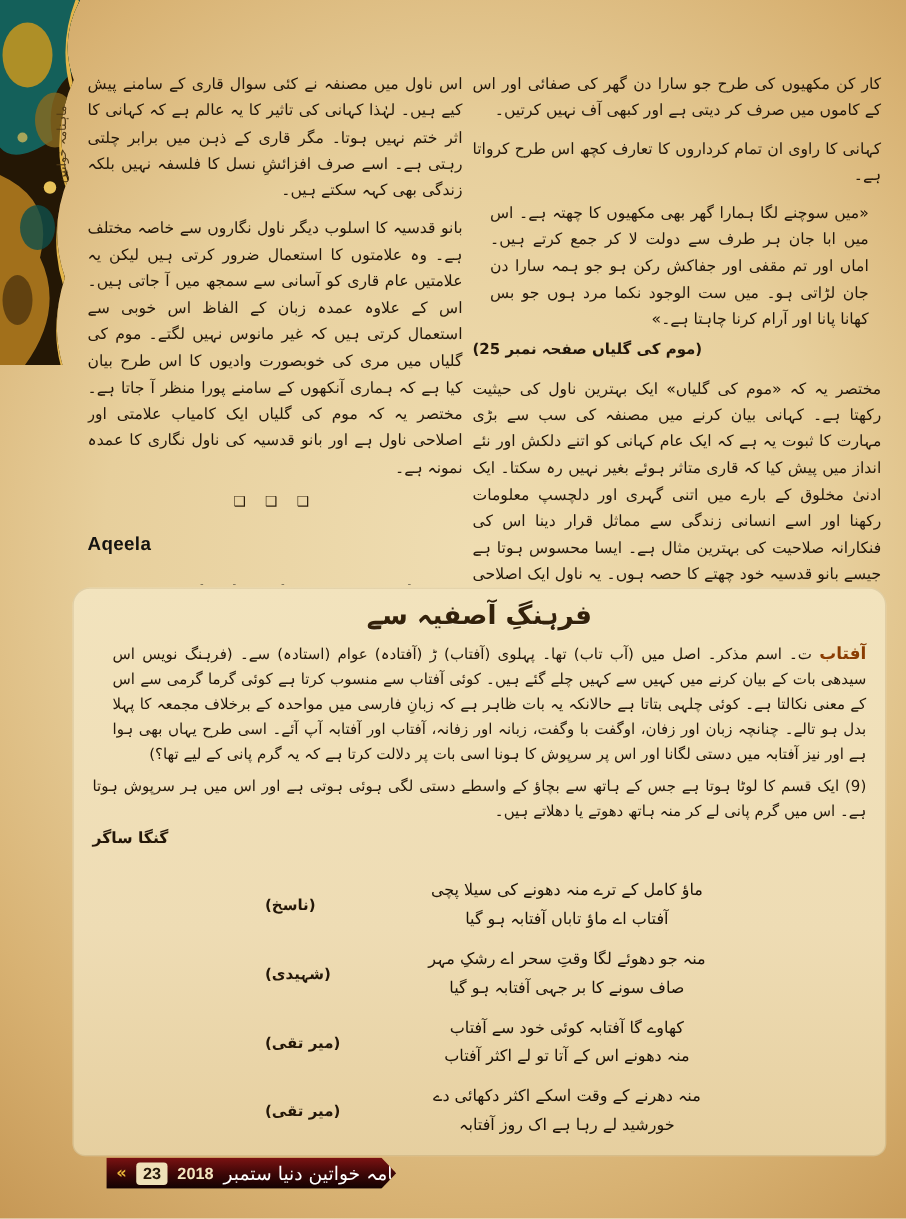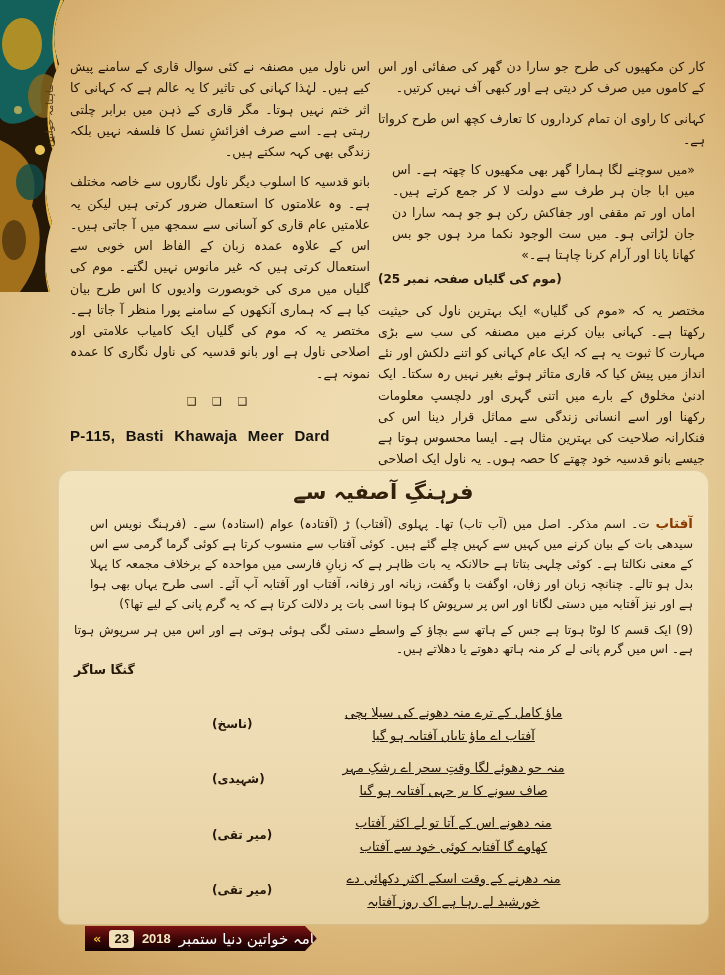--- a/index.html
+++ b/index.html
@@ -59,21 +59,21 @@
   .lead-word{font-weight:bold;color:#8a3c02;font-size:13.5px;}
   .dict-note{
     direction:rtl;text-align:justify;font-size:12px;line-height:1.66;margin:0 0 2px 0;
   }
   .dict-attr{
     direction:rtl;text-align:left;font-weight:bold;font-size:12.5px;color:#241708;margin:0 0 24px 0;
   }
   
   .poetry{margin-top:6px;}
   .couplet{position:relative;direction:rtl;margin-bottom:9px;}
-  .verses{margin-right:55px;margin-left:195px;text-align:center;font-size:12.8px;line-height:1.8;color:#1d1205;text-decoration:underline;}
+  .verses{margin-right:55px;margin-left:195px;text-align:center;font-size:12.8px;line-height:1.8;color:#1d1205;}
   .verse{display:block;}
   .attr{
     position:absolute;left:138px;top:50%;transform:translateY(-50%);
     font-size:12px;font-weight:bold;color:#241708;direction:rtl;
   }
   
   .footer-banner{
     position:absolute;left:85px;bottom:24px;height:25px;width:232px;
     background:linear-gradient(180deg,#7c1212 0%,#3a0606 55%,#120202 100%);
     clip-path:polygon(0 0, calc(100% - 12px) 0, 100% 50%, calc(100% - 12px) 100%, 0 100%);
@@ -116,20 +116,21 @@
   </div>
 
   <div class="spine">ماہنامہ خواتین</div>
 
   <div class="columns">
     <div class="col col-left">
       <p>اس ناول میں مصنفہ نے کئی سوال قاری کے سامنے پیش کیے ہیں۔ لہٰذا کہانی کی تاثیر کا یہ عالم ہے کہ کہانی کا اثر ختم نہیں ہوتا۔ مگر قاری کے ذہن میں برابر چلتی رہتی ہے۔ اسے صرف افزائشِ نسل کا فلسفہ نہیں بلکہ زندگی بھی کہہ سکتے ہیں۔</p>
       <p>بانو قدسیہ کا اسلوب دیگر ناول نگاروں سے خاصہ مختلف ہے۔ وہ علامتوں کا استعمال ضرور کرتی ہیں لیکن یہ علامتیں عام قاری کو آسانی سے سمجھ میں آ جاتی ہیں۔ اس کے علاوہ عمدہ زبان کے الفاظ اس خوبی سے استعمال کرتی ہیں کہ غیر مانوس نہیں لگتے۔ موم کی گلیاں میں مری کی خوبصورت وادیوں کا اس طرح بیان کیا ہے کہ ہماری آنکھوں کے سامنے پورا منظر آ جاتا ہے۔ مختصر یہ کہ موم کی گلیاں ایک کامیاب علامتی اور اصلاحی ناول ہے اور بانو قدسیہ کی ناول نگاری کا عمدہ نمونہ ہے۔</p>
       <p class="end-marker">❑ ❑ ❑</p>
       <div class="address">
+        <span class="name">Aqeela</span>
         <span>P-115, Basti Khawaja Meer Dard</span><br>
         <br>
         
       </div>
     </div>
     <div class="col col-right">
       <p>کار کن مکھیوں کی طرح جو سارا دن گھر کی صفائی اور اس کے کاموں میں صرف کر دیتی ہے اور کبھی آف نہیں کرتیں۔</p>
       <p>کہانی کا راوی ان تمام کرداروں کا تعارف کچھ اس طرح کرواتا ہے۔</p>
       <p class="quote">«میں سوچنے لگا ہمارا گھر بھی مکھیوں کا چھتہ ہے۔ اس میں ابا جان ہر طرف سے دولت لا کر جمع کرتے ہیں۔ اماں اور تم مقفی اور جفاکش رکن ہو جو ہمہ سارا دن جان لڑاتی ہو۔ میں ست الوجود نکما مرد ہوں جو بس کھانا پانا اور آرام کرنا چاہتا ہے۔»</p>
       <p class="quote-ref">(موم کی گلیاں صفحہ نمبر 25)</p>
@@ -156,22 +157,22 @@
       <div class="couplet">
         <span class="attr">(شہیدی)</span>
         <div class="verses">
           <span class="verse">منہ جو دھوئے لگا وقتِ سحر اے رشکِ مہر</span>
           <span class="verse">صاف سونے کا بر جہی آفتابہ ہو گیا</span>
         </div>
       </div>
       <div class="couplet">
         <span class="attr">(میر تقی)</span>
         <div class="verses">
+          <span class="verse">کھاوے گا آفتابہ کوئی خود سے آفتاب</span>
           <span class="verse">منہ دھونے اس کے آتا تو لے اکثر آفتاب</span>
-          <span class="verse">کھاوے گا آفتابہ کوئی خود سے آفتاب</span>
         </div>
       </div>
       <div class="couplet">
         <span class="attr">(میر تقی)</span>
         <div class="verses">
           <span class="verse">منہ دھرنے کے وقت اسکے اکثر دکھائی دے</span>
           <span class="verse">خورشید لے رہا ہے اک روز آفتابہ</span>
         </div>
       </div>
     </div>

